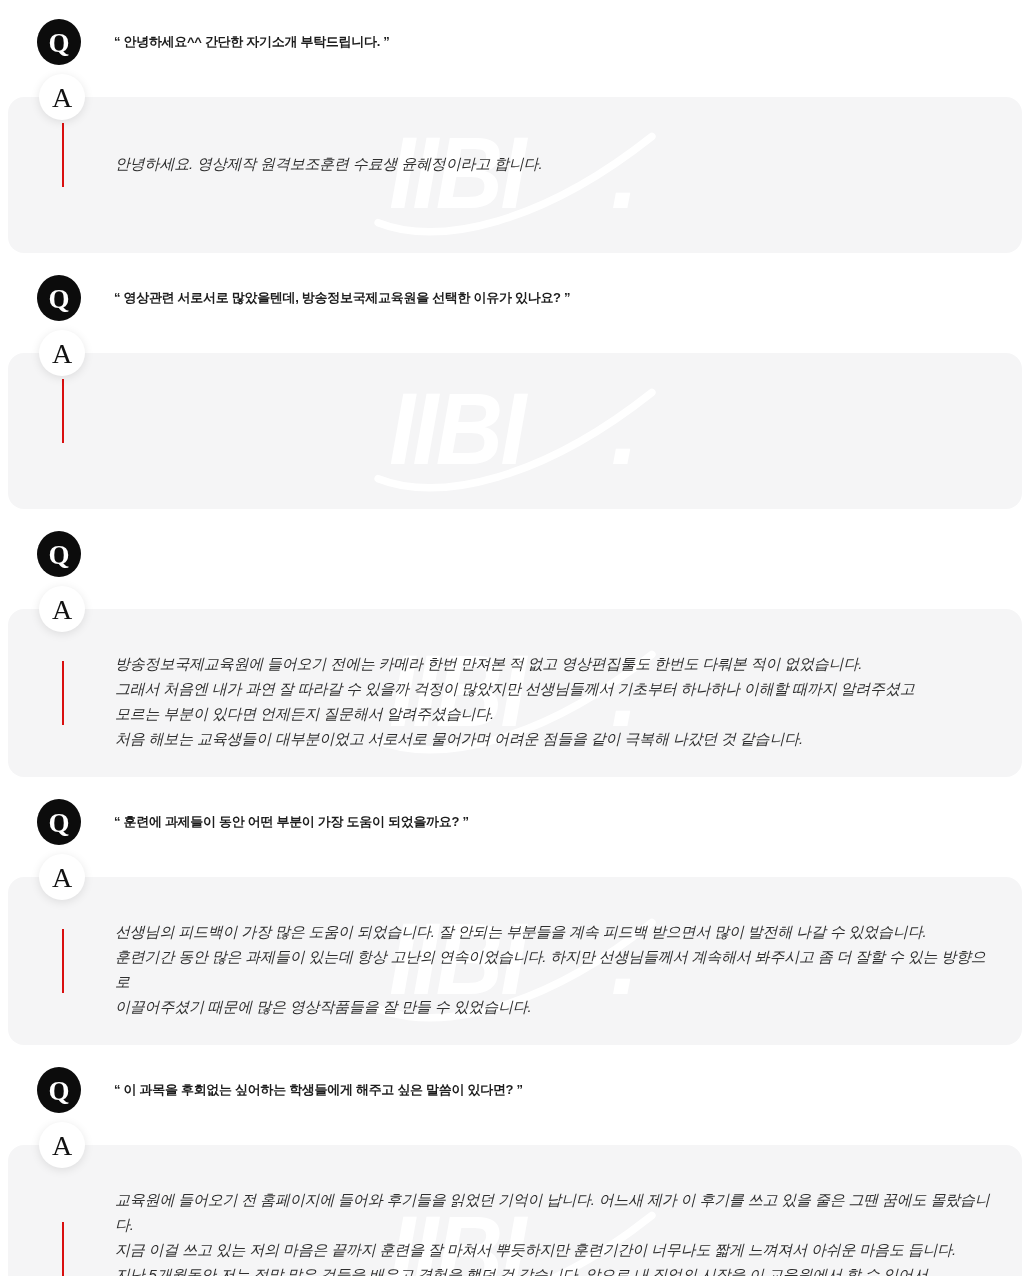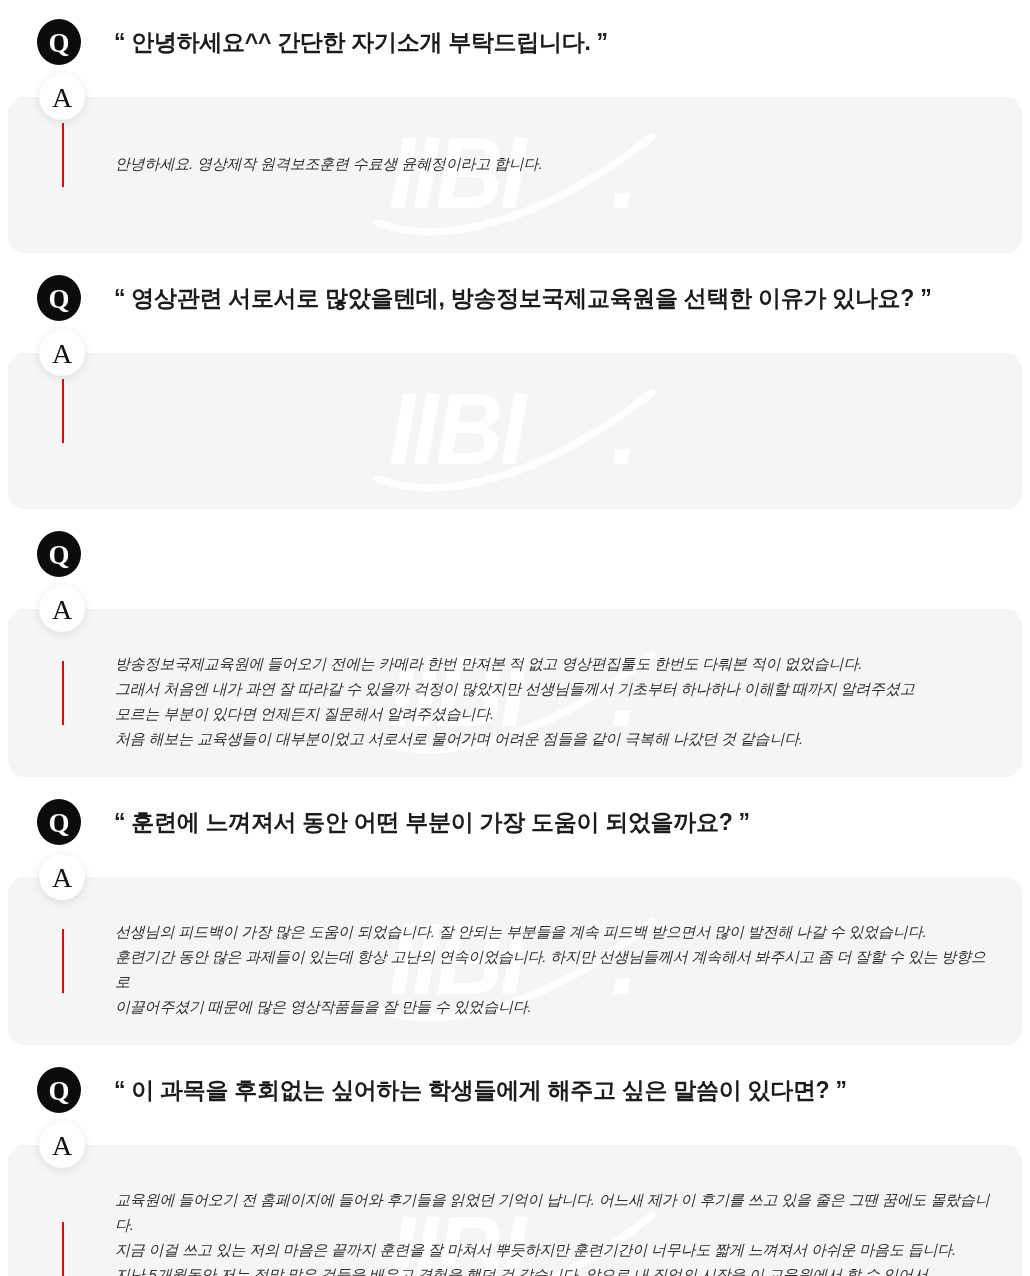--- a/index.html
+++ b/index.html
@@ -38,21 +38,21 @@
   .q-letter{
     color:#ffffff;
     font-family:"Liberation Serif","DejaVu Serif",serif;
     font-size:27px;
     font-weight:600;
     line-height:1;
     transform:translateY(1px);
   }
   .q-text{
     margin:0;
-    font-size:23px;
+    font-size:13px;
     font-weight:700;
     color:var(--q-text);
     letter-spacing:-0.3px;
     white-space:nowrap;
   }
 
   
   .a-wrap{
     position:relative;
     margin:31px 8px 0 8px;
@@ -199,21 +199,21 @@
       </div>
     </div>
   </div>
 </section>
 
 <section class="qa-section">
   <div class="q-row">
     <div class="q-badge">
       <span class="q-letter">Q</span>
     </div>
-    <h2 class="q-text">“ 훈련에 느껴져서 동안 어떤 부분이 가장 도움이 되었을까요? ”</h2>
+    <h2 class="q-text">“ 훈련에 과제들이 동안 어떤 부분이 가장 도움이 되었을까요? ”</h2>
   </div>
   <div class="a-wrap">
     <div class="a-badge">
       <span class="a-letter">A</span>
     </div>
     <div class="answer-box">
       <div class="watermark" aria-hidden="true">
         <svg width="300" height="142" viewBox="0 0 320 150">
           <text x="28" y="112" font-size="108" font-weight="bold" fill="#ffffff" letter-spacing="-3" transform="scale(0.92,1)" font-family="Liberation Sans, DejaVu Sans, sans-serif">IIBI</text>
           <text x="262" y="112" font-size="108" font-weight="bold" fill="#ffffff" font-family="Liberation Sans, DejaVu Sans, sans-serif">.</text>

